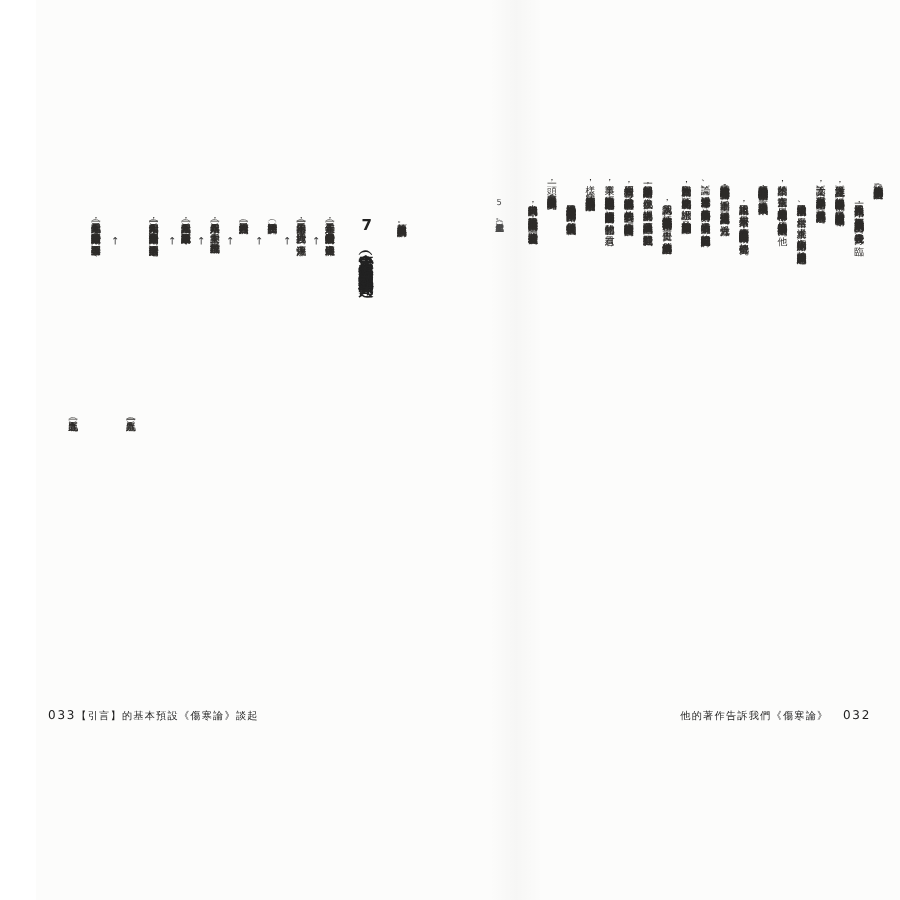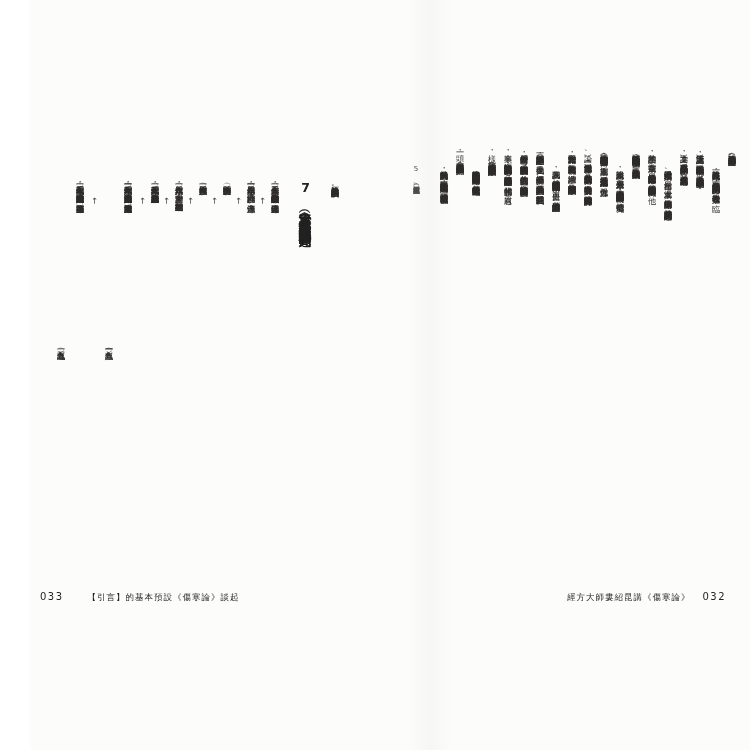--- a/index.html
+++ b/index.html
@@ -54,21 +54,21 @@
   .tl-group{display:block;height:100%;}
   .tl-group .sub{line-height:14px;font-size:8.2px;height:100%;overflow:hidden;display:inline-block;}
   
   .footer{
     position:absolute;top:591px;
     font-size:8.5px;letter-spacing:1px;color:#1f1f1f;white-space:nowrap;
   }
   #footer-left{left:40px;}
   #footer-right{right:24px;}
   .page-no{font-size:10px;letter-spacing:1.5px;}
-  #footer-left .page-no{margin-right:24px;}
+  #footer-left .page-no{margin-right:0;}
   #footer-right .page-no{margin-left:12px;}
 </style>
 </head>
 <body>
 
 <div class="sheet">
   <div class="gutter"></div>
 </div>
 
 <div id="right-block" class="vflow">
@@ -122,14 +122,14 @@
   <div class="tl-group">
     <div class="sub">日本昭和五十七年（一九八二年），遠田裕政開始研究康治本《傷寒論》↓撰著《傷寒論再發掘》</div>
     <div class="sub tl-wrap-line">（一九九五年出版）</div>
   </div>
 </div>
 
 <div id="footer-left" class="footer">
   <span class="page-no">033</span><span>【引言】的基本預設《傷寒論》談起</span>
 </div>
 <div id="footer-right" class="footer">
-  <span>經方大師婁紹昆講《傷寒論》</span><span class="page-no">032</span>
+  <span>他的著作告訴我們《傷寒論》</span><span class="page-no">032</span>
 </div>
 
 </body></html>

